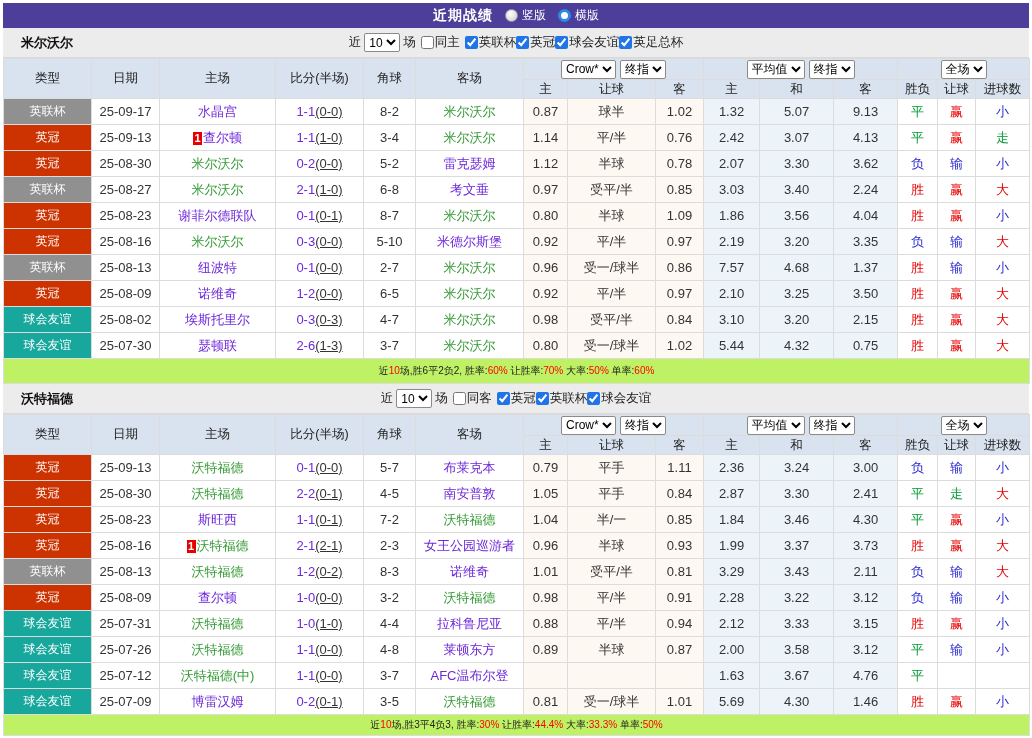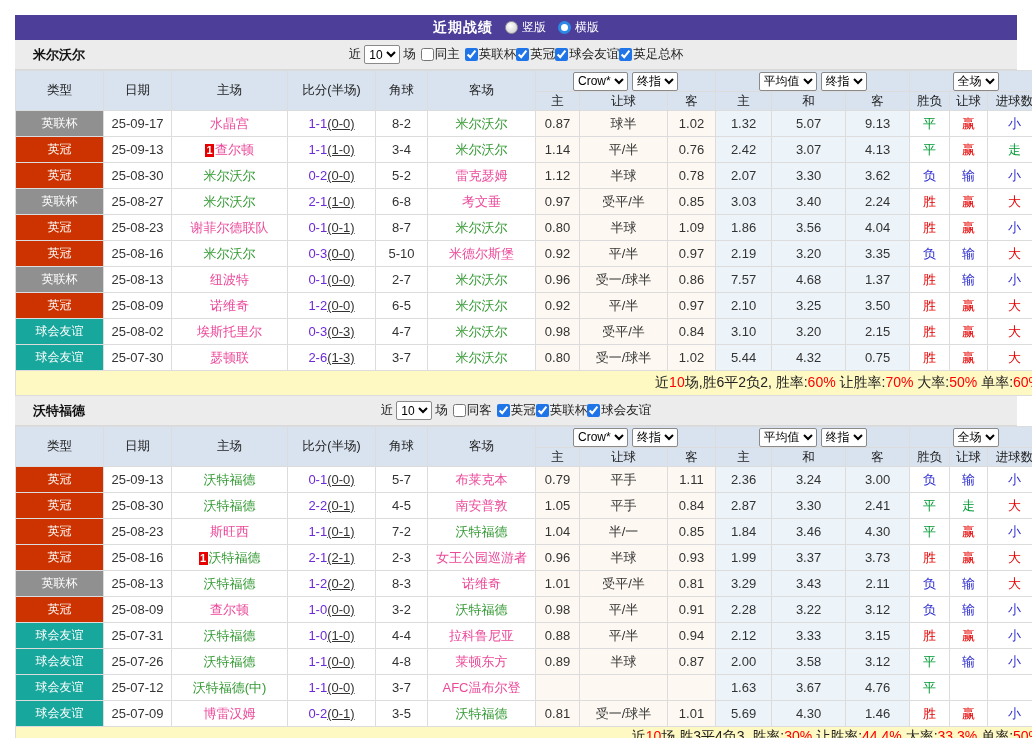--- a/index.html
+++ b/index.html
@@ -2,21 +2,21 @@
 <html><head>
 <meta charset="utf-8">
 <style>
   * { box-sizing: border-box; margin: 0; padding: 0; }
   html,body { background:#fff; }
   body {
     width:1032px; height:738px;
     font-family:"Liberation Sans","DejaVu Sans",sans-serif;
     color:#333; font-size:13px;
   }
-  .app { width:1032px; height:738px; padding:15px; background:#fff; overflow:hidden; }
+  .app { width:1032px; height:738px; padding:3px; background:#fff; overflow:hidden; }
 
   
   .titlebar {
     height:25px; background:#4c3e99; color:#fff;
     display:flex; align-items:center; justify-content:center; gap:12px;
   }
   .titlebar .title { font-weight:bold; font-size:14px; letter-spacing:1px; }
   .radio-opt { display:inline-flex; align-items:center; gap:4px; font-size:12px; cursor:pointer; }
   .radio { width:13px; height:13px; border-radius:50%; display:inline-block; }
   .r-plain { background:radial-gradient(circle at 40% 35%, #ffffff, #c9c9c9); border:1px solid #9a9a9a; }
@@ -44,36 +44,36 @@
   .ddcell select { height:19px; font-size:12px; border:1px solid #8a8a8a; background:#fff; border-radius:2px; margin:0 2px; }
   tbody td { height:26px; font-size:13px; color:#333; background:transparent; }
   col.ah { background:#fdf8f1; }
   col.eu { background:#ecf4fa; }
 
   .c-type { color:#fff; font-size:12px; }
   .b-gray { background:#909090; }
   .b-red  { background:#cc3300; }
   .b-teal { background:#17a79c; }
 
-  .tname { color:#ec4899; }
+  .tname { color:#6d28d9; }
   .tname.green { color:#339933; }
   .card {
     display:inline-block; background:#e60000; color:#fff; font-size:11px;
     line-height:13px; min-width:9px; padding:0 1px; margin-right:1px; font-weight:bold;
   }
   .card:empty { display:none; }
   .ft { color:#6d28d9; }
   .ht { color:#333;text-decoration:underline; }
 
   .res { font-size:13px; }
   .t-red   { color:#e60000; }
   .t-blue  { color:#2b2bd0; }
   .t-green { color:#009933; }
 
-  tfoot .summary td { height:25px; background:#fef9c3; font-size:14px; color:#222;text-align:right; }
+  tfoot .summary td { height:25px; background:#bef264; font-size:10px; color:#222; }
   .section:nth-of-type(2) tfoot .summary td { height:21px; }
   .summary .red { color:#ff0000; }
 </style>
 </head>
 <body>
 
 <div class="app">
   <div class="titlebar">
     <span class="title">近期战绩</span>
     <label class="radio-opt">

